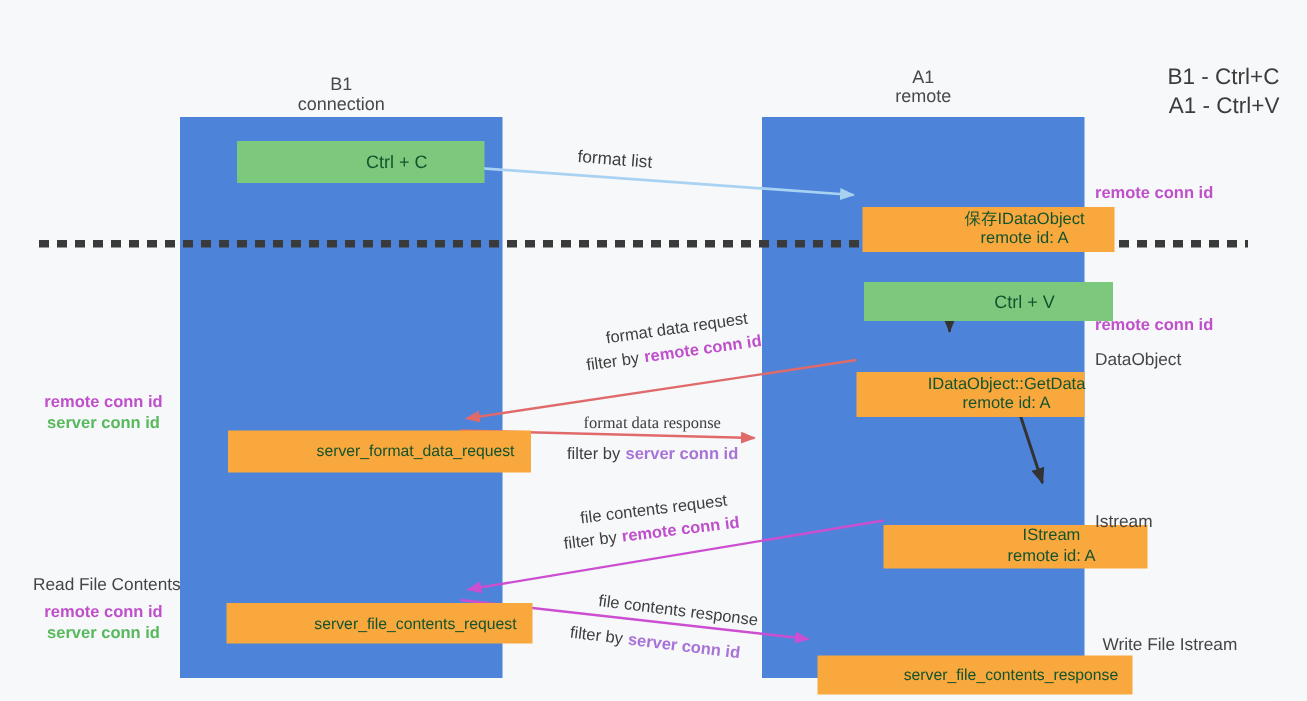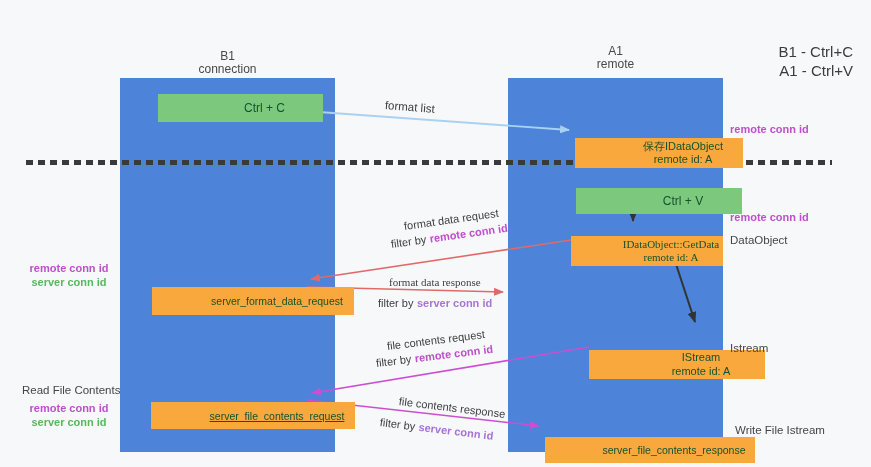--- a/index.html
+++ b/index.html
@@ -86,36 +86,36 @@
 
   <div class="node orange two" style="left:575px;top:118px;width:120px;height:30px;">
     <span>保存IDataObject</span>
     <span>remote id: A</span>
   </div>
 
   <div class="node green" style="left:576px;top:172px;width:118px;height:26px;margin-top:16px;">
     <span>Ctrl + V</span>
   </div>
 
-  <div class="node orange two" style="left:571px;top:216px;width:104px;height:30px;font-family:Liberation Serif, serif;">
+  <div class="node orange two" style="left:571px;top:228px;width:104px;height:30px;">
     <span>IDataObject::GetData</span>
     <span>remote id: A</span>
   </div>
 
   <div class="node orange one" style="left:152px;top:267px;width:154px;height:28px;">
     <span>server_format_data_request</span>
   </div>
 
 
   <div class="node orange two" style="left:589px;top:330px;width:128px;height:29px;">
     <span>IStream</span>
     <span>remote id: A</span>
   </div>
 
-  <div class="node orange one" style="left:151px;top:382px;width:156px;height:27px;text-decoration:underline;">
+  <div class="node orange one" style="left:151px;top:382px;width:156px;height:27px;">
     <span>server_file_contents_request</span>
   </div>
 
   <div class="node orange one" style="left:545px;top:417px;width:162px;height:26px;">
     <span>server_file_contents_response</span>
   </div>
 
   <div class="side c-magenta" style="left:730px;top:123px;font-size:11px;">remote conn id</div>
   <div class="side c-magenta" style="left:730px;top:211px;font-size:11px;">remote conn id</div>
   <div class="side" style="left:730px;top:234px;">DataObject</div>

